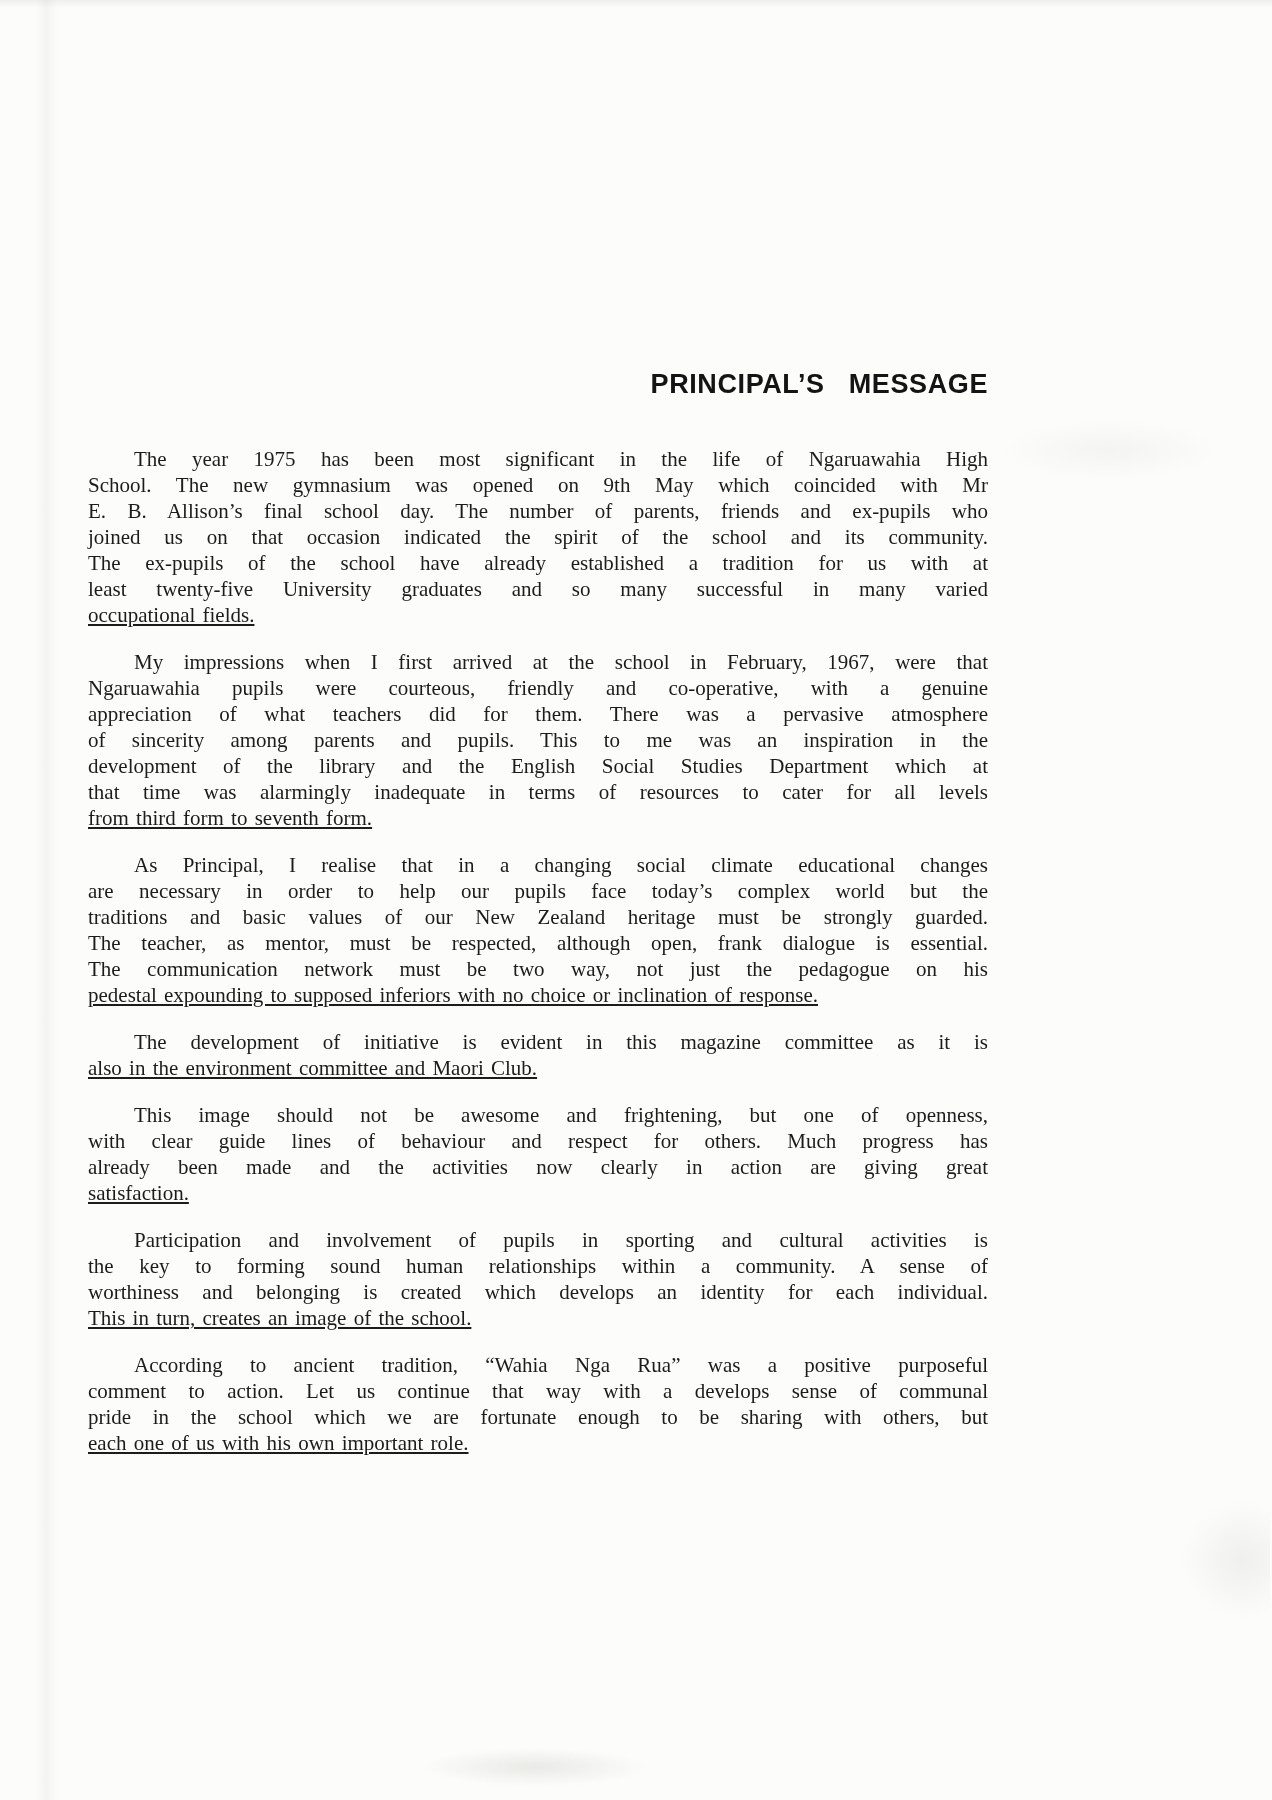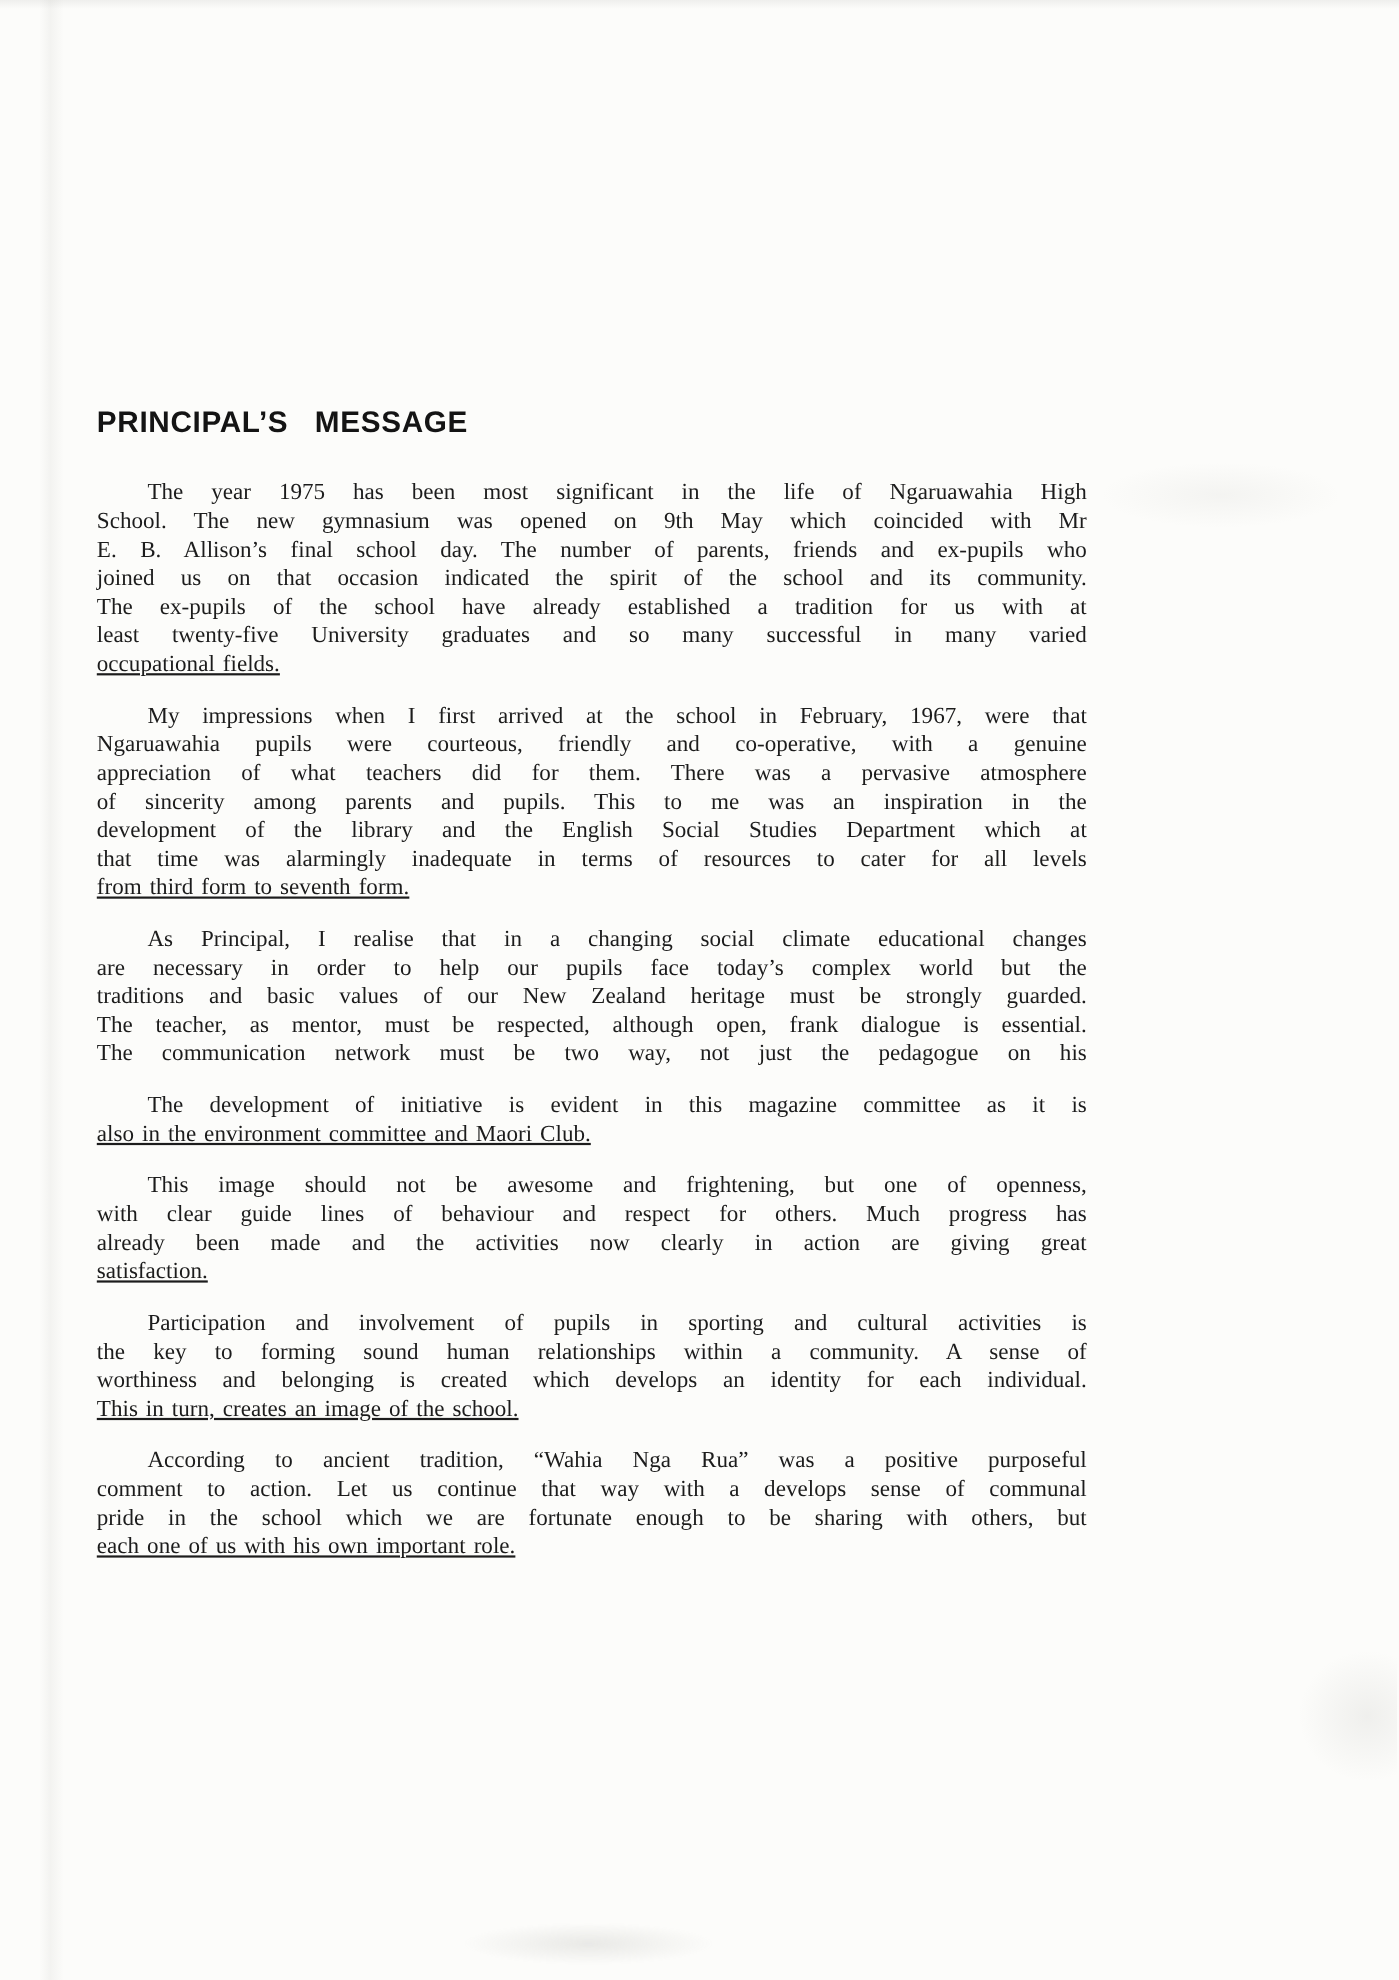--- a/index.html
+++ b/index.html
@@ -41,24 +41,24 @@
     position: absolute; left: 88px; top: 0; width: 900px;
   }
   .heading {
     margin: 370px 0 0 0;
     font-family: "Liberation Sans", sans-serif;
     font-weight: bold;
     font-size: 27px;
     line-height: 28px;
     letter-spacing: 0.6px;
     word-spacing: 16px;
-    text-align: left;
+    text-align: right;
     color: #141414;
   }
-  .body-block { margin-top: 36px; }
+  .body-block { margin-top: 48px; }
   .para { margin: 0; }
   .para + .para { margin-top: 21px; }
   .line {
     font-size: 21px;
     line-height: 26px;
     color: #1c1c1c;
     word-spacing: 2px;
     text-align: justify;
     text-align-last: justify;
     white-space: normal;
@@ -107,20 +107,21 @@
           <div class="line">development of the library and the English Social Studies Department which at</div>
           <div class="line">that time was alarmingly inadequate in terms of resources to cater for all levels</div>
           <div class="line last">from third form to seventh form.</div>
         </div>
         <div class="para">
           <div class="line first">As Principal, I realise that in a changing social climate educational changes</div>
           <div class="line">are necessary in order to help our pupils face today’s complex world but the</div>
           <div class="line">traditions and basic values of our New Zealand heritage must be strongly guarded.</div>
           <div class="line">The teacher, as mentor, must be respected, although open, frank dialogue is essential.</div>
           <div class="line">The communication network must be two way, not just the pedagogue on his</div>
+          <div class="line last">pedestal expounding to supposed inferiors with no choice or inclination of response.</div>
         </div>
         <div class="para">
           <div class="line first">The development of initiative is evident in this magazine committee as it is</div>
           <div class="line last">also in the environment committee and Maori Club.</div>
         </div>
         <div class="para">
           <div class="line first">This image should not be awesome and frightening, but one of openness,</div>
           <div class="line">with clear guide lines of behaviour and respect for others.  Much progress has</div>
           <div class="line">already been made and the activities now clearly in action are giving great</div>
           <div class="line last">satisfaction.</div>

